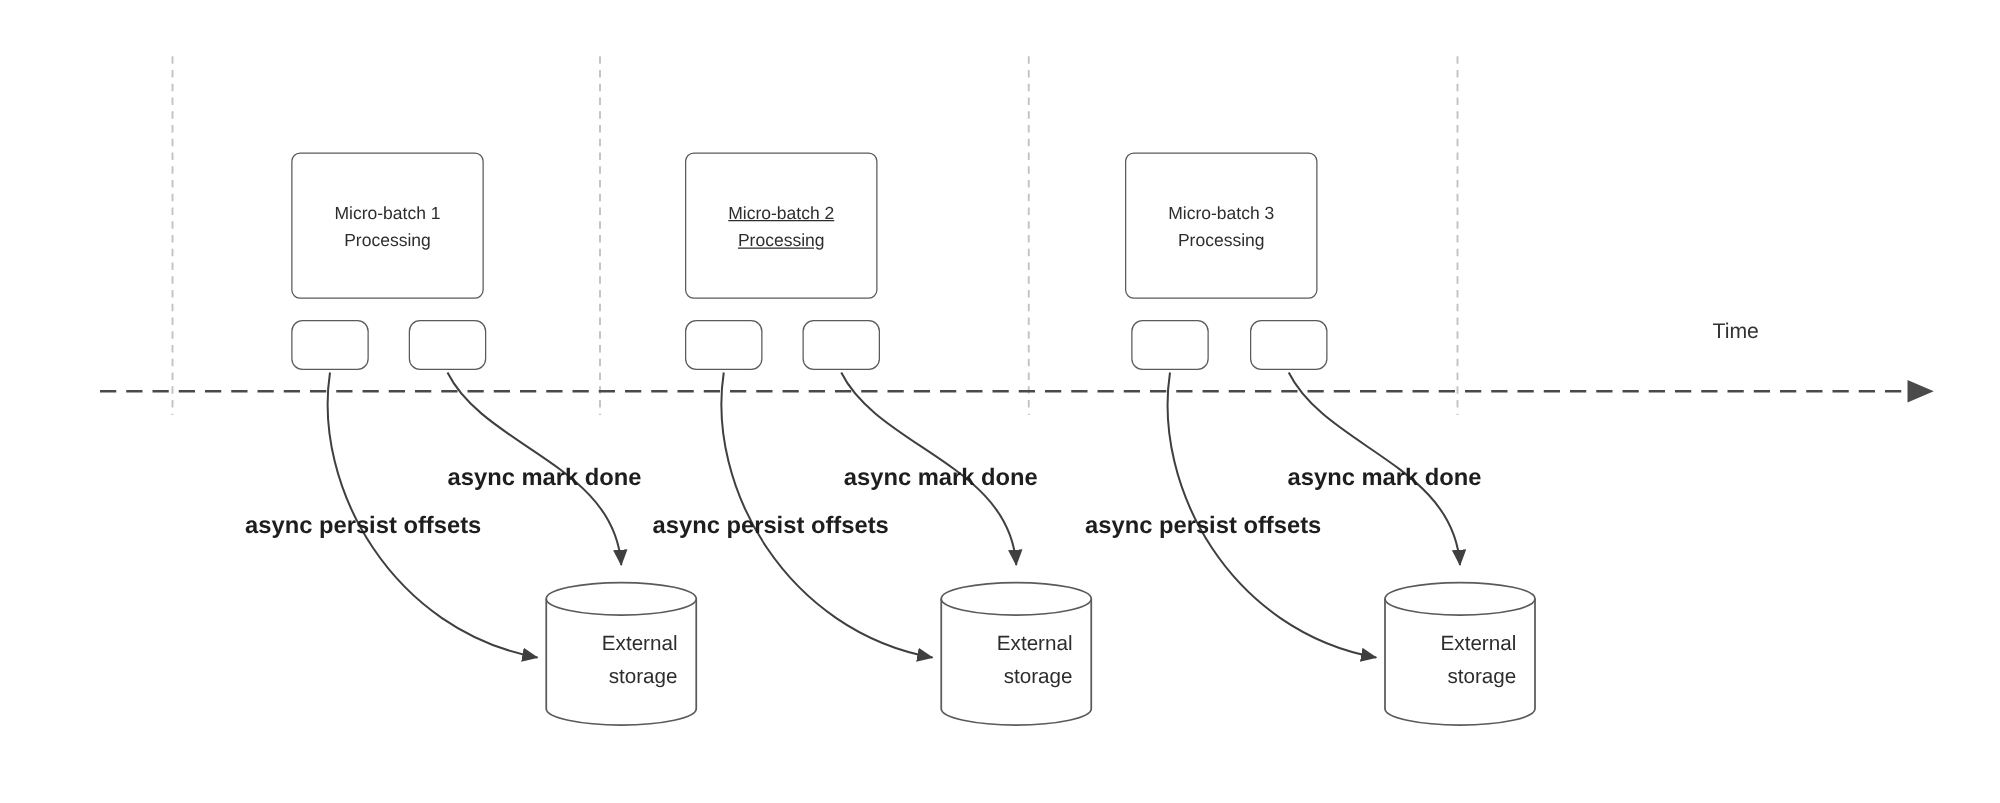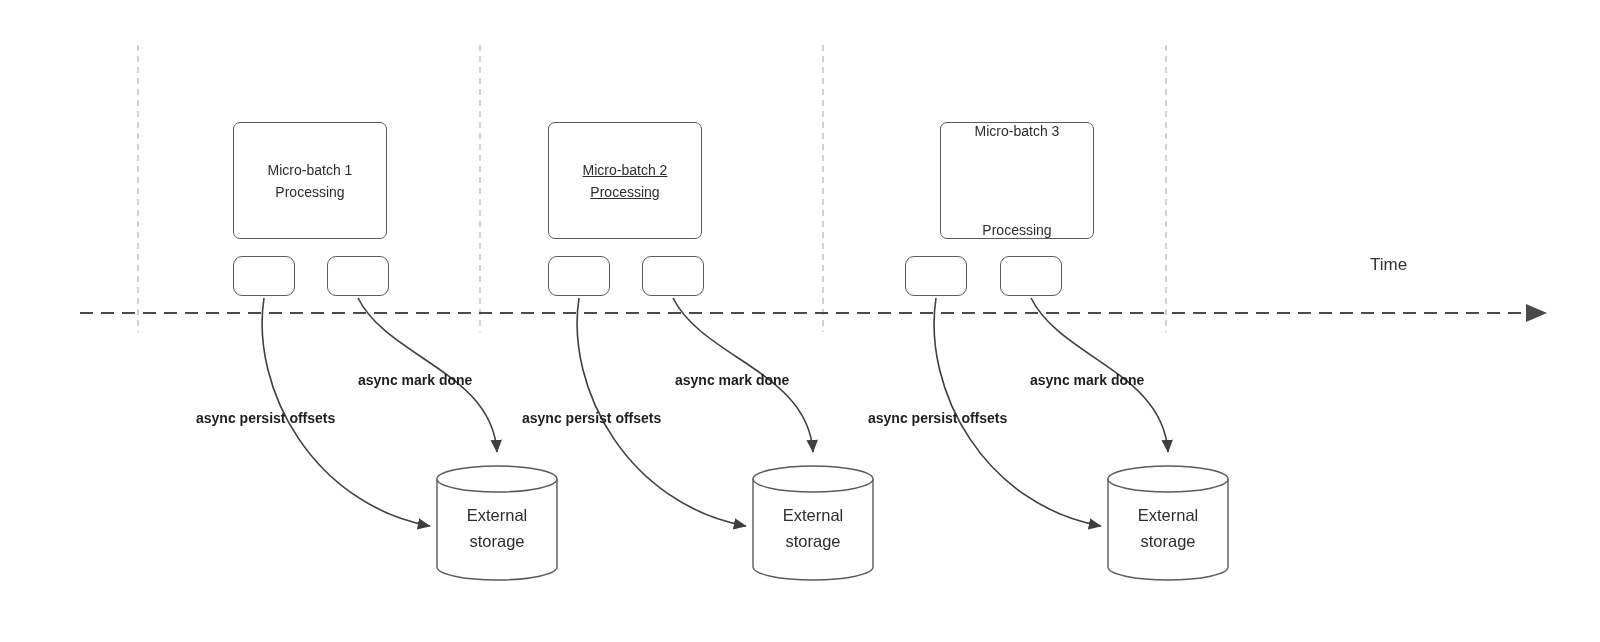--- a/index.html
+++ b/index.html
@@ -37,29 +37,29 @@
     position: absolute;
     top: 256px;
     width: 62px; height: 40px;
     border: 1.4px solid #5a5a5a;
     border-radius: 9px;
     background: #ffffff;
   }
 
   .blabel {
     position: absolute;
-    font-size: 14px; font-weight: 700;
+    font-size: 19px; font-weight: 700;
     color: #1e1e1e;
     white-space: nowrap;
   }
 
   .storagelabel {
     position: absolute;
     width: 90px;
-    text-align: center;
+    text-align: right;
     font-size: 16.5px; line-height: 26px;
     color: #2d2d2d;
   }
 
   .timelabel {
     position: absolute;
     font-size: 17px; color: #333333;
   }
 </style>
 </head>
@@ -117,21 +117,21 @@
   <div class="bigbox" style="left:548px; top:122px;text-decoration:underline;">
     <div>Micro-batch 2</div>
     <div>Processing</div>
   </div>
   <div class="smallbox" style="left:548px;"></div>
   <div class="smallbox" style="left:642px;"></div>
   <div class="blabel" style="left:522px; top:410px;">async persist offsets</div>
   <div class="blabel" style="left:675px; top:372px;">async mark done</div>
   <div class="storagelabel" style="left:768px; top:502px;">External storage</div>
 
-  <div class="bigbox" style="left:940px; top:122px;justify-content:space-between;">
+  <div class="bigbox" style="left:900px; top:122px;">
     <div>Micro-batch 3</div>
     <div>Processing</div>
   </div>
   <div class="smallbox" style="left:905px;"></div>
   <div class="smallbox" style="left:1000px;"></div>
   <div class="blabel" style="left:868px; top:410px;">async persist offsets</div>
   <div class="blabel" style="left:1030px; top:372px;">async mark done</div>
   <div class="storagelabel" style="left:1123px; top:502px;">External storage</div>
 
   <div class="timelabel" style="left:1338px; top:255px;margin-left:32px;">Time</div>

